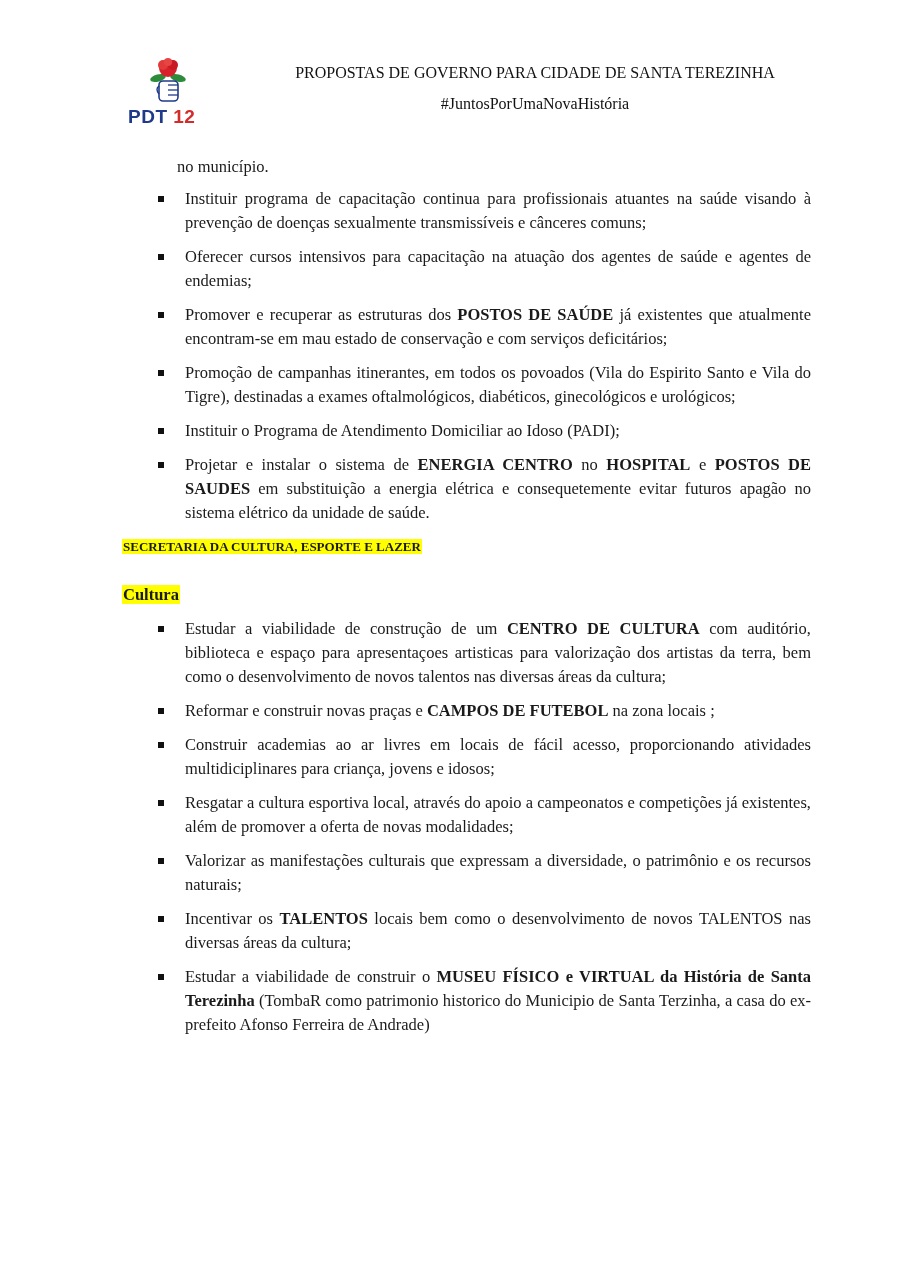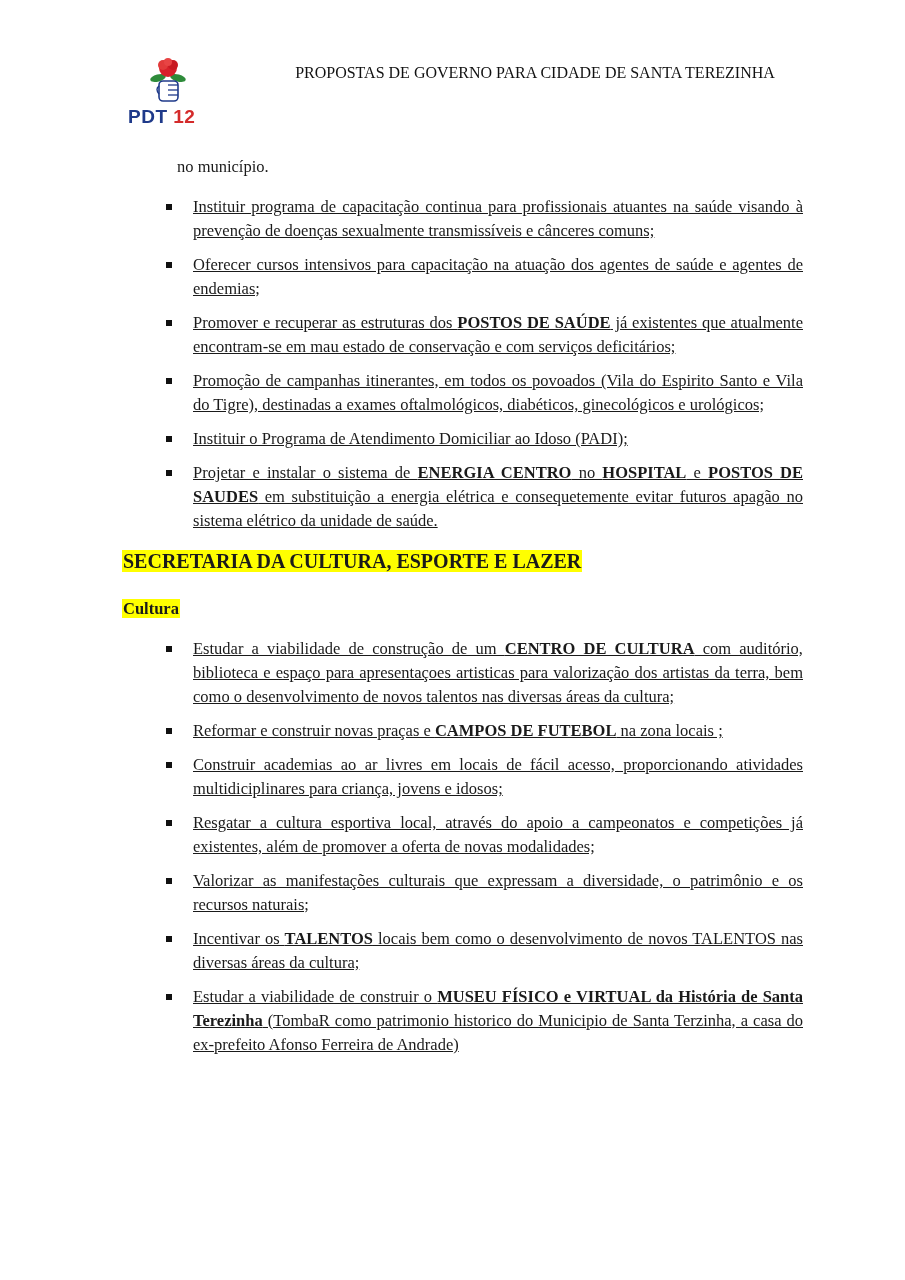--- a/index.html
+++ b/index.html
@@ -25,31 +25,31 @@
       font-weight: normal; font-size: 16px; color: #111;
     }
     .header .title { line-height: 22px; }
     .header .hashtag { line-height: 22px; margin-top: 9px; }
 
     .content {
       position: absolute; left: 122px; top: 155px; width: 697px;
       font-size: 16.5px; line-height: 24px;
     }
     .cont-line { padding-left: 55px; }
-    ul.bullets { list-style: none; margin: 16px; padding: 0; text-decoration: underline; }
+    ul.bullets { list-style: none; margin: 8px; padding: 0; }
     ul.bullets li {
       position: relative; padding-left: 55px; margin-bottom: 10px;
       text-align: justify;
     }
     ul.bullets li .bullet {
       position: absolute; left: 28px; top: 9px; width: 6px; height: 6px;
       background: #111;
     }
     .section-title {
-      font-weight: bold; font-size: 20px;
+      font-weight: bold; font-size: 13px;
     }
     .section-title span, .subsection-title span {
       background: #ffff00; padding: 0 1px;
     }
     .subsection-title { margin-top: 24px; margin-bottom: 10px; font-weight: bold; }
     b { font-weight: bold; }
   </style>
 </head>
 <body>
 
@@ -71,20 +71,21 @@
     <path d="M31 30 Q27 33 31 38" fill="none" stroke="#1f3a8a" stroke-width="1.4"></path>
   </svg>
   <div class="logo-text">
     <span class="logo-pdt">PDT</span>
     <span class="logo-num">12</span>
   </div>
 </div>
 
 <div class="header">
   <div class="title">PROPOSTAS DE GOVERNO PARA CIDADE DE SANTA TEREZINHA</div>
+  <div class="hashtag">#JuntosPorUmaNovaHistória</div>
 </div>
 
 <div class="content">
   <div class="cont-line">no município.</div>
   <ul class="bullets" id="health-list">
       <li><span class="bullet"></span><span>Instituir programa de capacitação continua para profissionais atuantes na saúde visando à prevenção de doenças sexualmente transmissíveis e cânceres comuns;</span></li>
       <li><span class="bullet"></span><span>Oferecer cursos intensivos para capacitação na atuação dos agentes de saúde e agentes de endemias;</span></li>
       <li><span class="bullet"></span><span>Promover e recuperar as estruturas dos </span><b>POSTOS DE SAÚDE</b><span> já existentes que atualmente encontram-se em mau estado de conservação e com serviços deficitários;</span></li>
       <li><span class="bullet"></span><span>Promoção de campanhas itinerantes, em todos os povoados (Vila do Espirito Santo e Vila do Tigre), destinadas a exames oftalmológicos, diabéticos, ginecológicos e urológicos;</span></li>
       <li><span class="bullet"></span><span>Instituir o Programa de Atendimento Domiciliar ao Idoso (PADI);</span></li>

